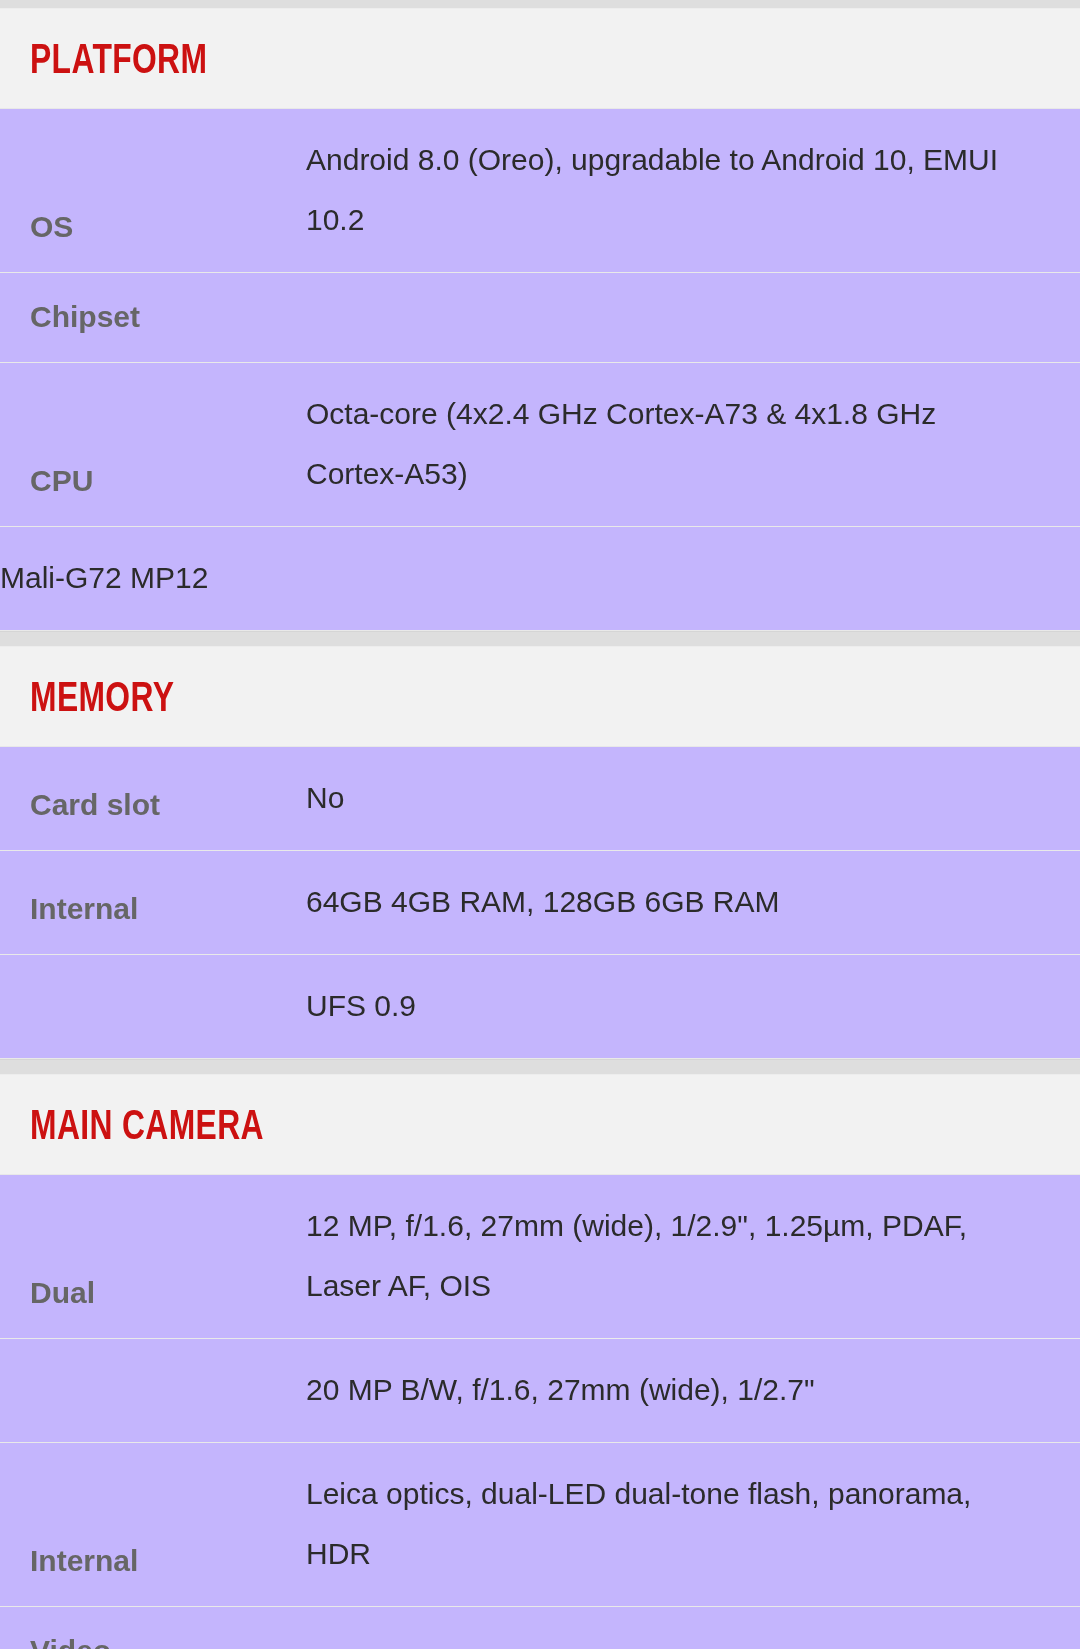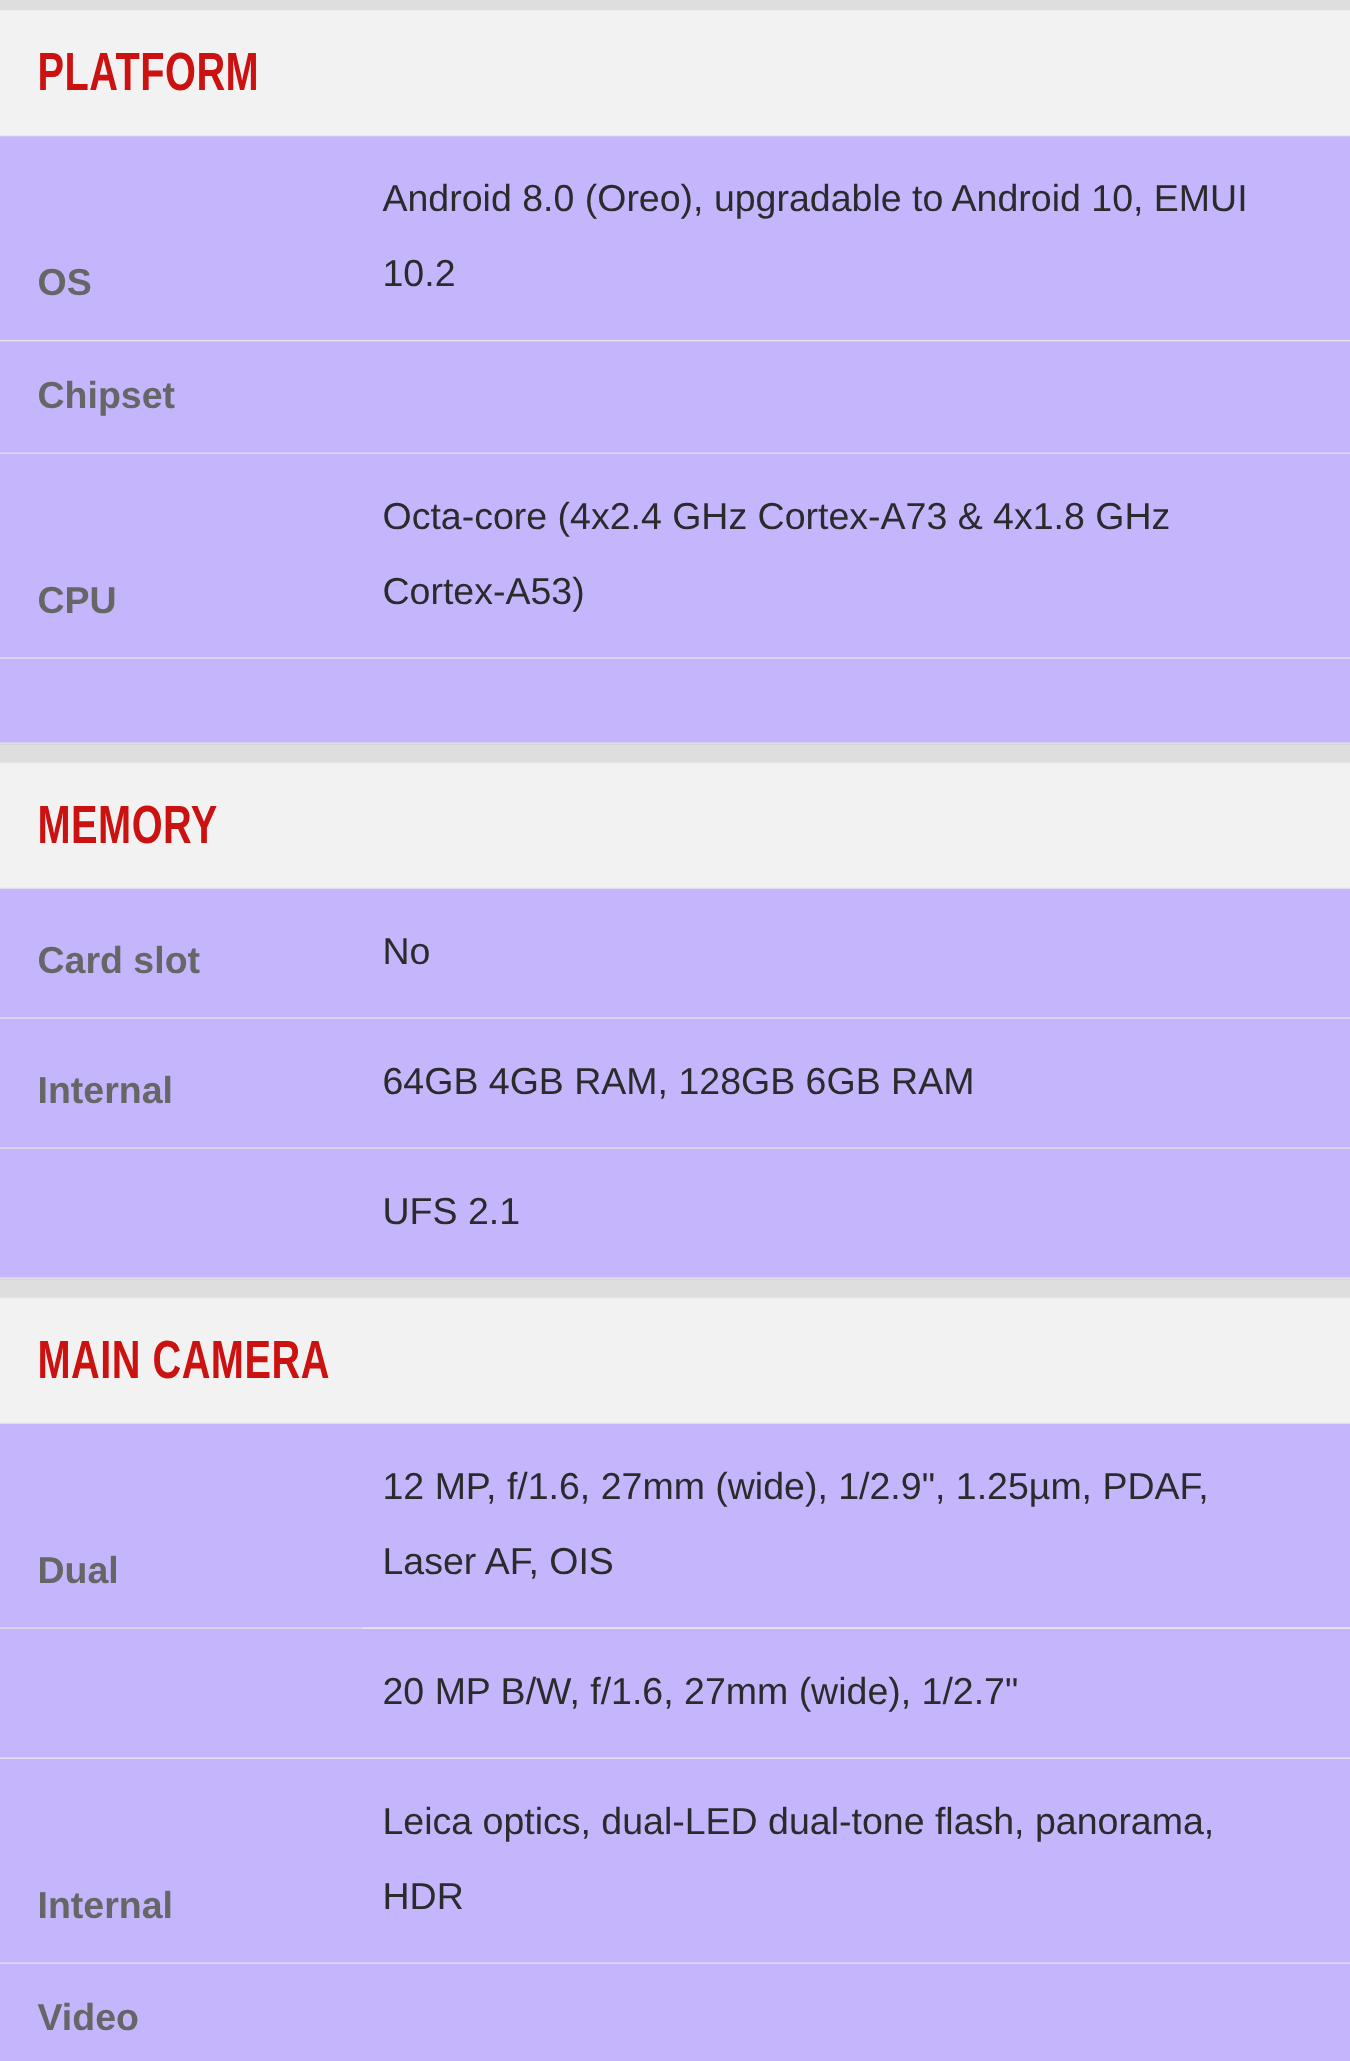--- a/index.html
+++ b/index.html
@@ -115,36 +115,37 @@
         <div class="row-value">Android 8.0 (Oreo), upgradable to Android 10, EMUI 10.2</div>
       </div>
       <div class="row">
         <div class="row-label">Chipset</div>
       </div>
       <div class="row">
         <div class="row-label">CPU</div>
         <div class="row-value">Octa-core (4x2.4 GHz Cortex-A73 &amp; 4x1.8 GHz Cortex-A53)</div>
       </div>
       <div class="row">
+        <div class="row-value">Mali-G72 MP12</div>
       </div>
       <div class="band"></div>
       <div class="sec-head">
         <div class="sec-head-title">MEMORY</div>
       </div>
       <div class="row">
         <div class="row-label">Card slot</div>
         <div class="row-value">No</div>
       </div>
       <div class="row">
         <div class="row-label">Internal</div>
         <div class="row-value">64GB 4GB RAM, 128GB 6GB RAM</div>
       </div>
       <div class="row cont">
         <div class="row-label"></div>
-        <div class="row-value">UFS 2.1</div>
+        <div class="row-value">UFS 0.9</div>
       </div>
       <div class="band"></div>
       <div class="sec-head">
         <div class="sec-head-title">MAIN CAMERA</div>
       </div>
       <div class="row">
         <div class="row-label">Dual</div>
         <div class="row-value">12 MP, f/1.6, 27mm (wide), 1/2.9", 1.25µm, PDAF, Laser AF, OIS</div>
       </div>
       <div class="row sub sub-divided">

